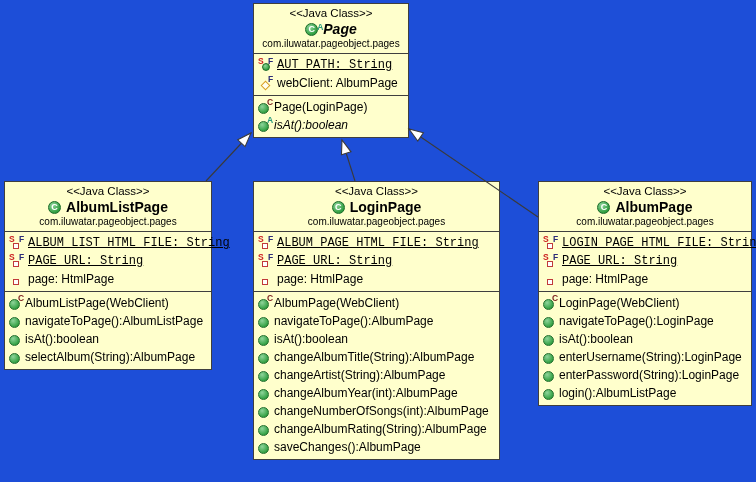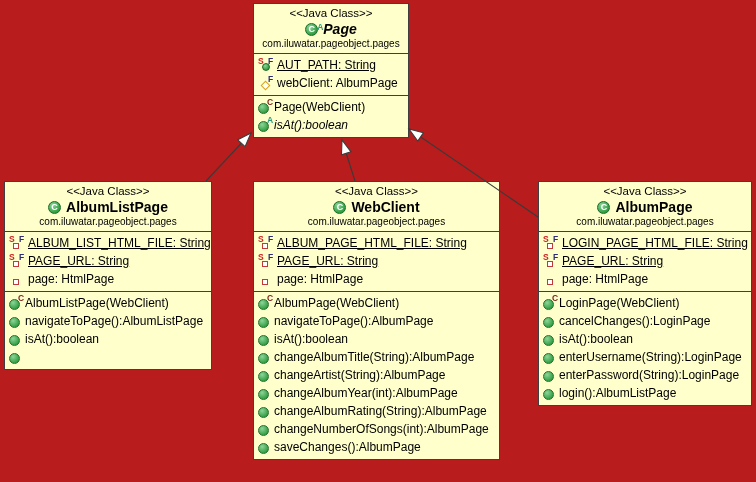--- a/index.html
+++ b/index.html
@@ -1,34 +1,34 @@
 <!DOCTYPE html>
 <html><head>
 <meta charset="utf-8">
 <style>
   html,body { margin:0; padding:0; background:#ffffff; }
   #canvas {
-    position:relative; width:756px; height:482px; background:#b91c1c;
+    position:relative; width:756px; height:482px; background:#1d4ed8;
     font-family:"Liberation Sans", sans-serif; color:#000; overflow:hidden;
   }
   .uml-class {
     position:absolute; background:#ffffcc; border:1px solid #3f3f3f;
     box-sizing:border-box; font-size:12px; z-index:2;
   }
   .hdr { text-align:center; padding:2px 3px 3px; border-bottom:1px solid #3f3f3f; }
   .stere { font-size:11.5px; line-height:14px; }
   .cname { font-size:14px; font-weight:bold; line-height:18px;
            display:flex; justify-content:center; align-items:center; gap:3px; }
   .cname.abstract .nm { font-style:italic; }
   .pkg { font-size:10px; line-height:12px; }
   .fields { padding:2px 4px 3px; border-bottom:1px solid #3f3f3f; }
   .methods { padding:2px 4px 3px; }
   .row { display:flex; align-items:center; height:18px; white-space:nowrap; }
   .row .txt { margin-left:2px; }
-  .u { text-decoration:underline; }
+  .u { text-decoration:underline;font-family:Liberation Mono, monospace; }
   .it { font-style:italic; }
 
   
   .cicon { position:relative; width:15px; height:14px; flex:0 0 15px; }
   .cicon .ball {
     position:absolute; left:0; top:1px; width:11px; height:11px; border-radius:50%;
     background:radial-gradient(circle at 35% 30%, #8ed49a, #2f9e3f 72%);
     border:1px solid #1a6b28; color:#fff; font-size:9px; font-weight:bold;
     line-height:11px; text-align:center; font-style:normal;
   }
@@ -103,21 +103,21 @@
           </span>
         <span class="txt">webClient: AlbumPage</span>
       </div>
     </div>
     <div class="methods">
       <div class="row">
         <span class="mic">
             <i class="mc"></i>
             <i class="sup supC">C</i>
           </span>
-        <span class="txt">Page(WebClient)</span>
+        <span class="txt">Page(LoginPage)</span>
       </div>
       <div class="row">
         <span class="mic">
             <i class="mc"></i>
             <i class="sup supA">A</i>
           </span>
         <span class="txt it">isAt():boolean</span>
       </div>
     </div>
   </div>
@@ -174,32 +174,33 @@
       <div class="row">
         <span class="mic">
             <i class="mc"></i>
           </span>
         <span class="txt">isAt():boolean</span>
       </div>
       <div class="row">
         <span class="mic">
             <i class="mc"></i>
           </span>
+        <span class="txt">selectAlbum(String):AlbumPage</span>
       </div>
     </div>
   </div>
 
   <div class="uml-class" style="left:253px; top:181px; width:247px;">
     <div class="hdr">
       <div class="stere">&lt;&lt;Java Class&gt;&gt;</div>
       <div class="cname">
         <span class="cicon">
             <i class="ball">C</i>
           </span>
-        <span class="nm">WebClient</span>
+        <span class="nm">LoginPage</span>
       </div>
       <div class="pkg">com.iluwatar.pageobject.pages</div>
     </div>
     <div class="fields">
       <div class="row">
         <span class="fic">
             <i class="s">S</i>
             <i class="sq"></i>
             <i class="f">F</i>
           </span>
@@ -255,27 +256,27 @@
       <div class="row">
         <span class="mic">
             <i class="mc"></i>
           </span>
         <span class="txt">changeAlbumYear(int):AlbumPage</span>
       </div>
       <div class="row">
         <span class="mic">
             <i class="mc"></i>
           </span>
+        <span class="txt">changeNumberOfSongs(int):AlbumPage</span>
+      </div>
+      <div class="row">
+        <span class="mic">
+            <i class="mc"></i>
+          </span>
         <span class="txt">changeAlbumRating(String):AlbumPage</span>
-      </div>
-      <div class="row">
-        <span class="mic">
-            <i class="mc"></i>
-          </span>
-        <span class="txt">changeNumberOfSongs(int):AlbumPage</span>
       </div>
       <div class="row">
         <span class="mic">
             <i class="mc"></i>
           </span>
         <span class="txt">saveChanges():AlbumPage</span>
       </div>
     </div>
   </div>
 
@@ -319,21 +320,21 @@
         <span class="mic">
             <i class="mc"></i>
             <i class="sup supC">C</i>
           </span>
         <span class="txt">LoginPage(WebClient)</span>
       </div>
       <div class="row">
         <span class="mic">
             <i class="mc"></i>
           </span>
-        <span class="txt">cancelChanges():LoginPage</span>
+        <span class="txt">navigateToPage():LoginPage</span>
       </div>
       <div class="row">
         <span class="mic">
             <i class="mc"></i>
           </span>
         <span class="txt">isAt():boolean</span>
       </div>
       <div class="row">
         <span class="mic">
             <i class="mc"></i>

